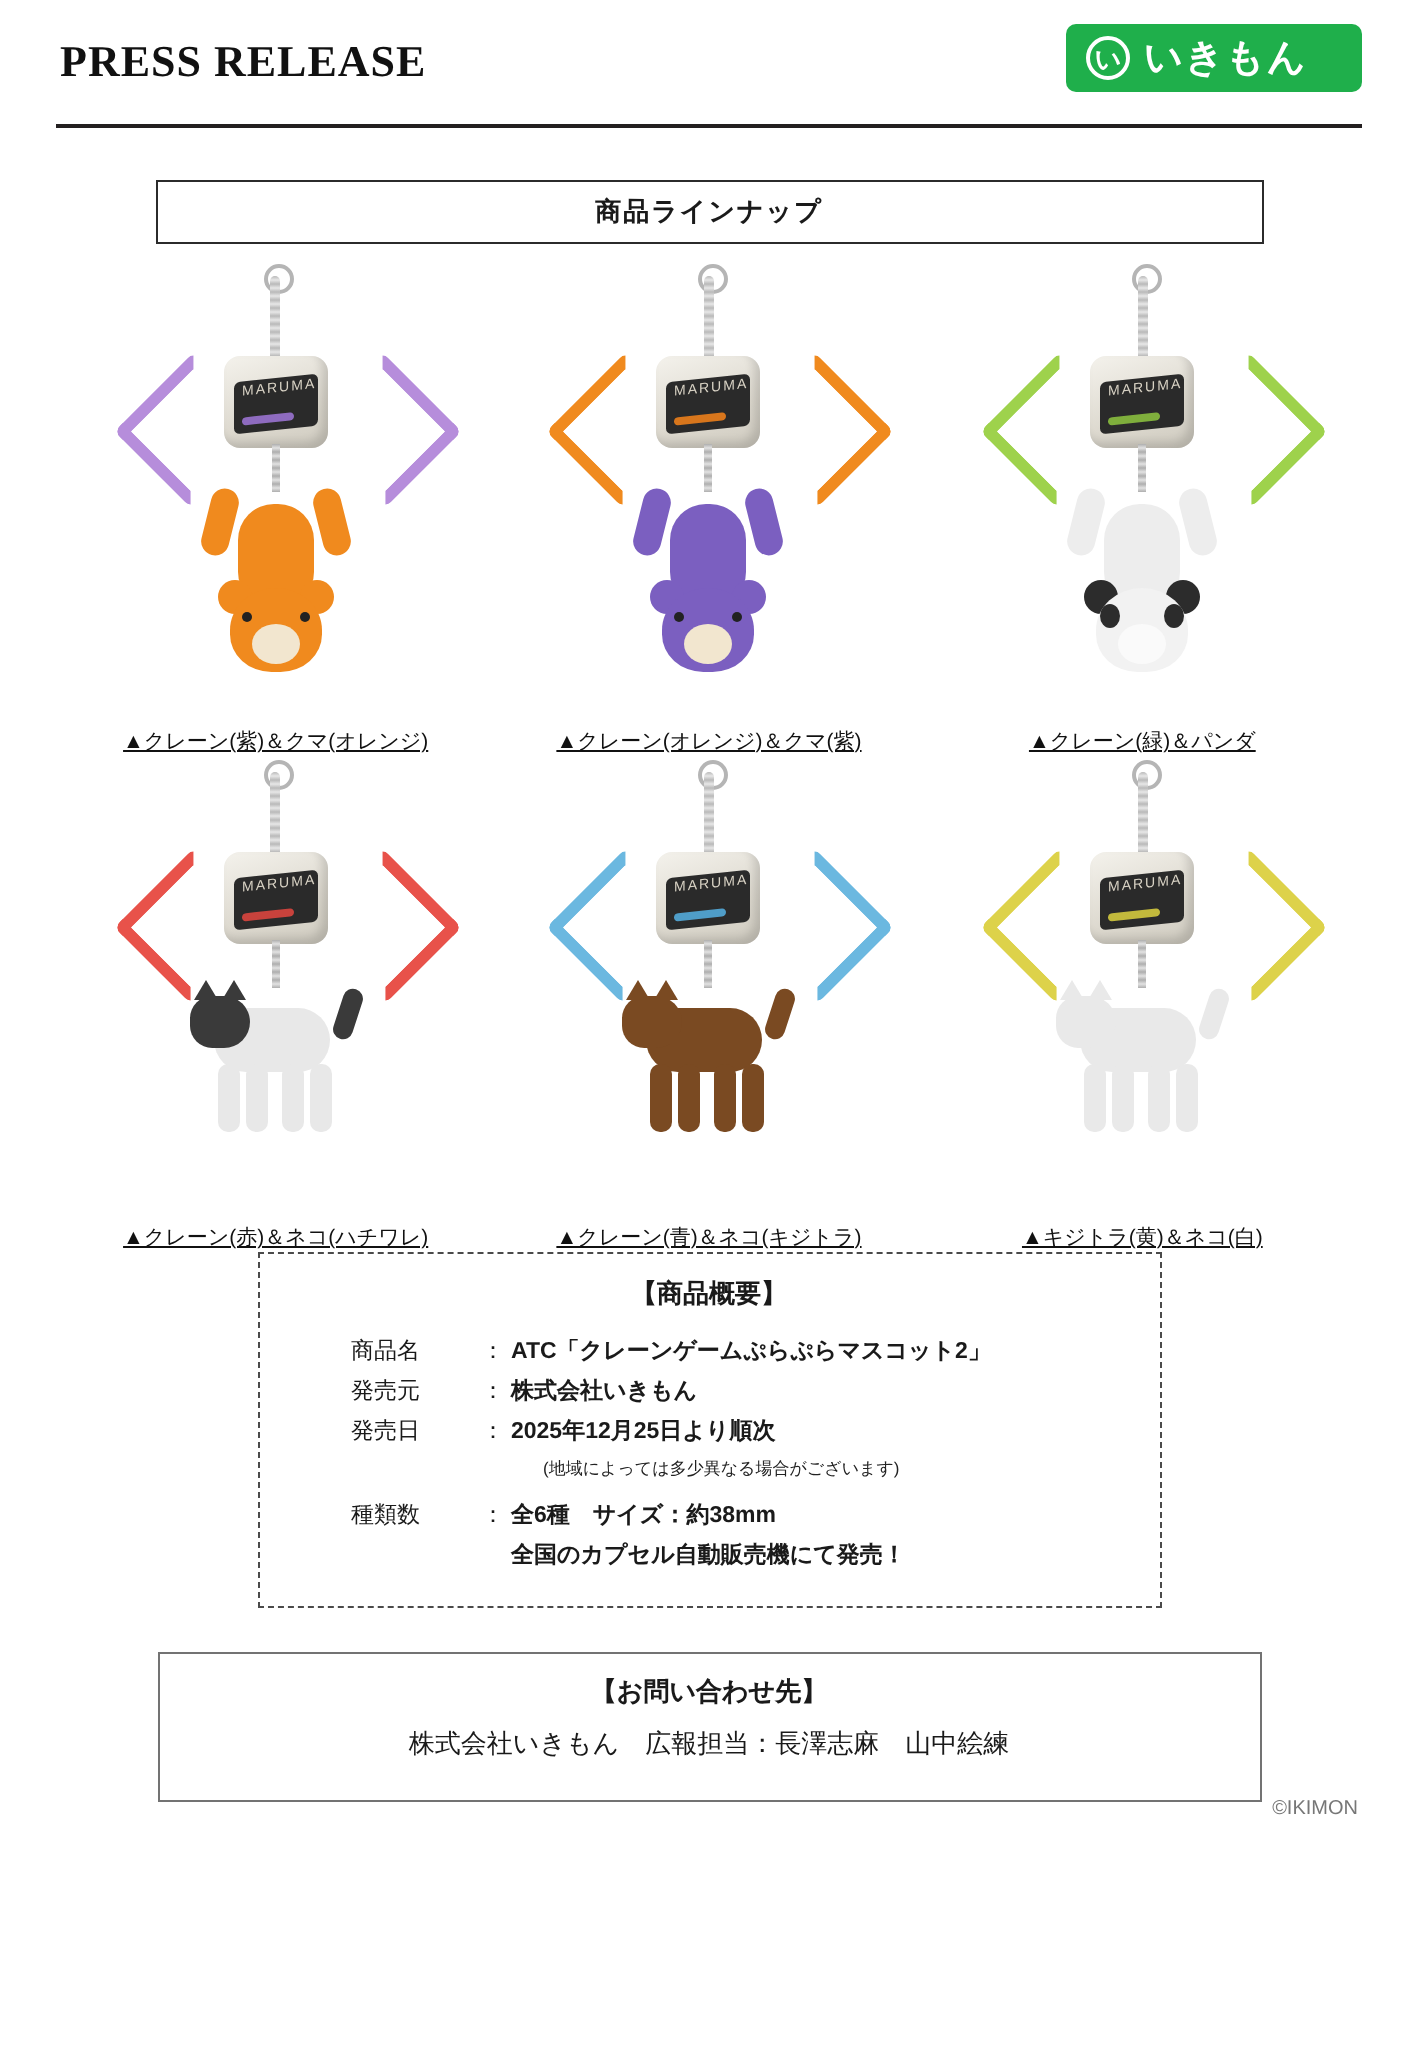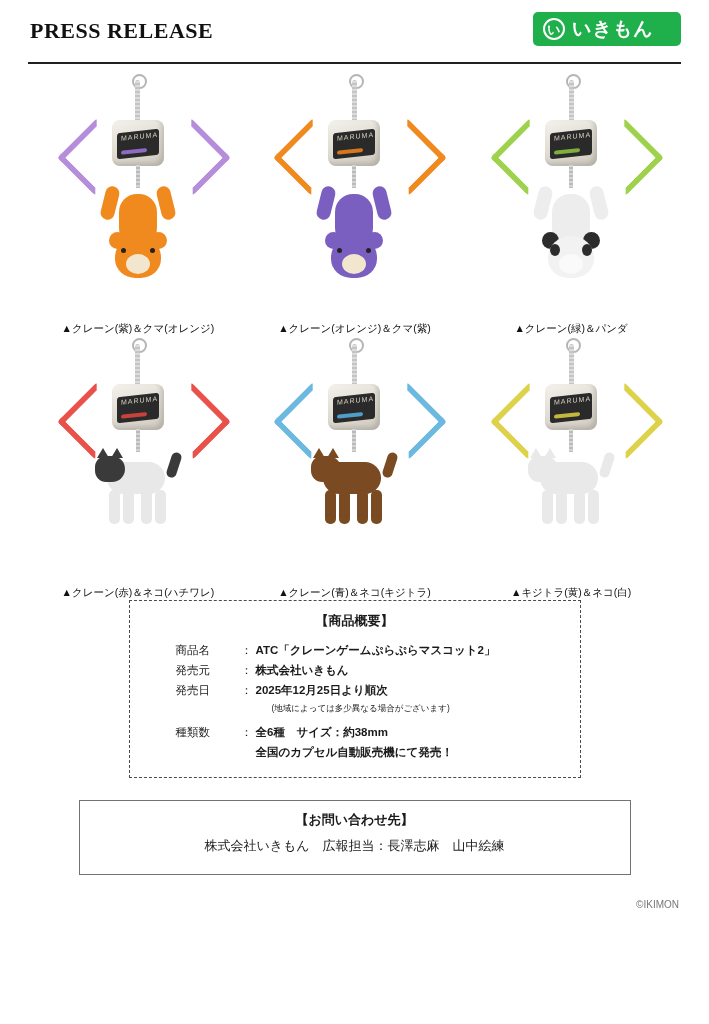--- a/index.html
+++ b/index.html
@@ -101,23 +101,24 @@
     flex-direction: column;
     align-items: center;
   }
   .figure {
     width: 200px;
     height: 228px;
     position: relative;
   }
   .caption {
     font-size: 10.5px;
-    margin-top: 16px;
+    margin-top: 0;
     color: #111;
     white-space: nowrap;
+    text-decoration: underline;
   }
 
   
   .chain {
     position: absolute;
     left: 50%;
     top: 2px;
     width: 5px;
     height: 44px;
     margin-left: -2.5px;
@@ -428,20 +429,21 @@
 <div class="page">
 
   <div class="header">
     <div class="press-title">PRESS RELEASE</div>
     <div class="logo">
       <div class="logo-mark">い</div>
       <div class="logo-text">いきもん</div>
     </div>
   </div>
 
+  <div class="lineup-banner">商品ラインナップ</div>
 
   <div class="grid">
 
     <div class="cell">
       <div class="figure">
         <div class="ring"></div>
         <div class="chain"></div>
         <div class="arm left" style="color:#b68ddb"></div>
         <div class="arm right" style="color:#b68ddb"></div>
         <div class="crane-body">

